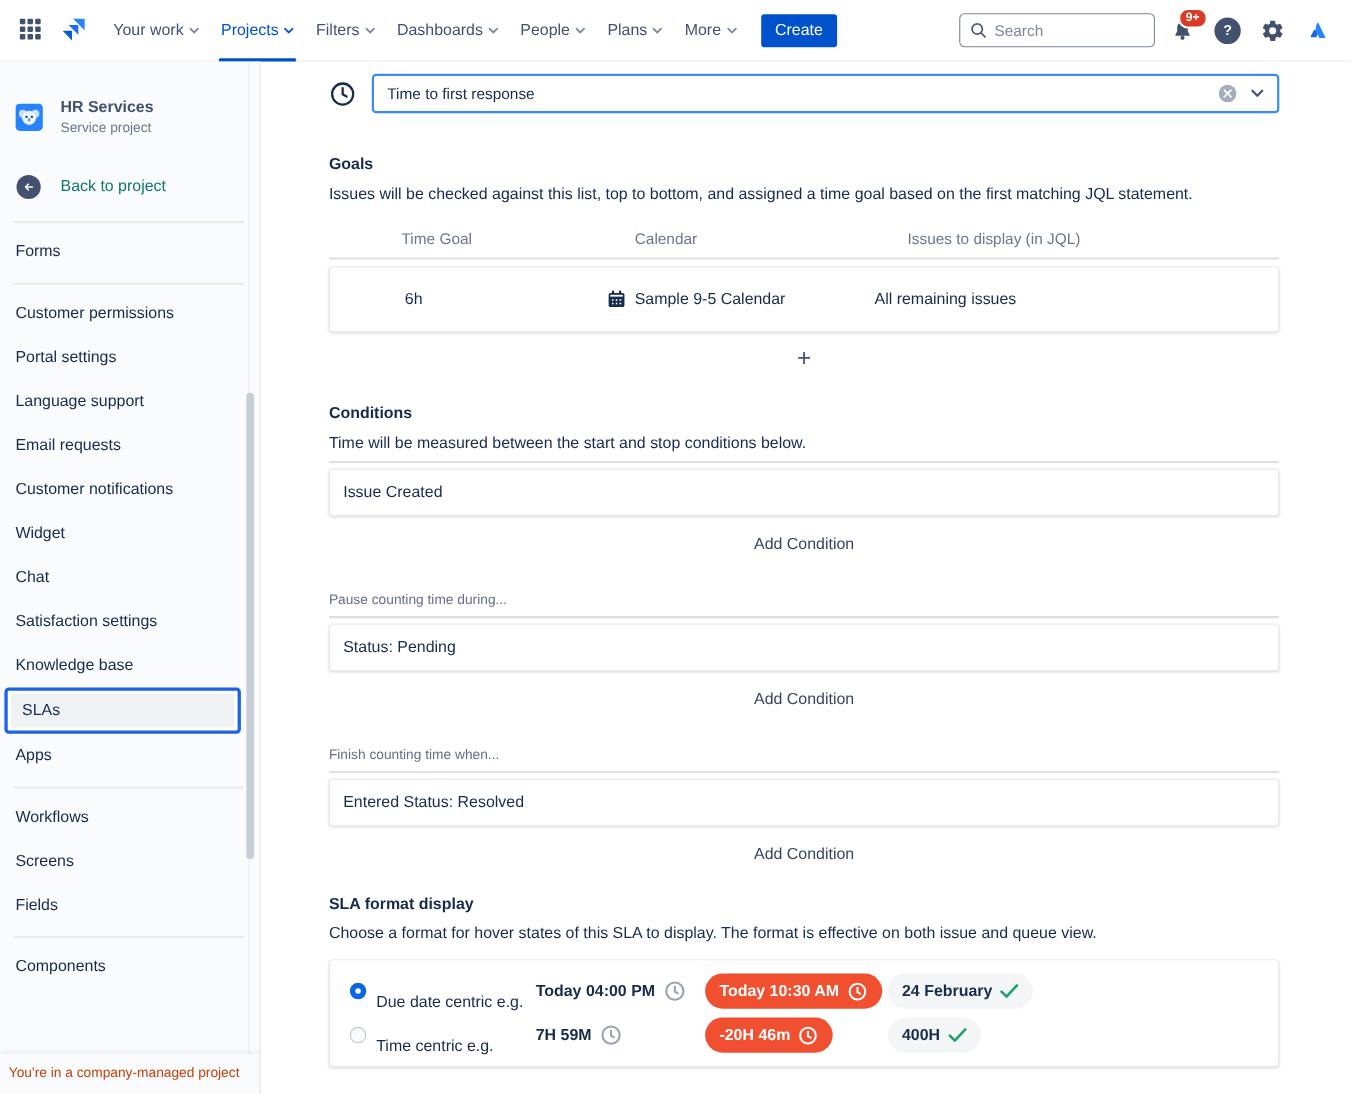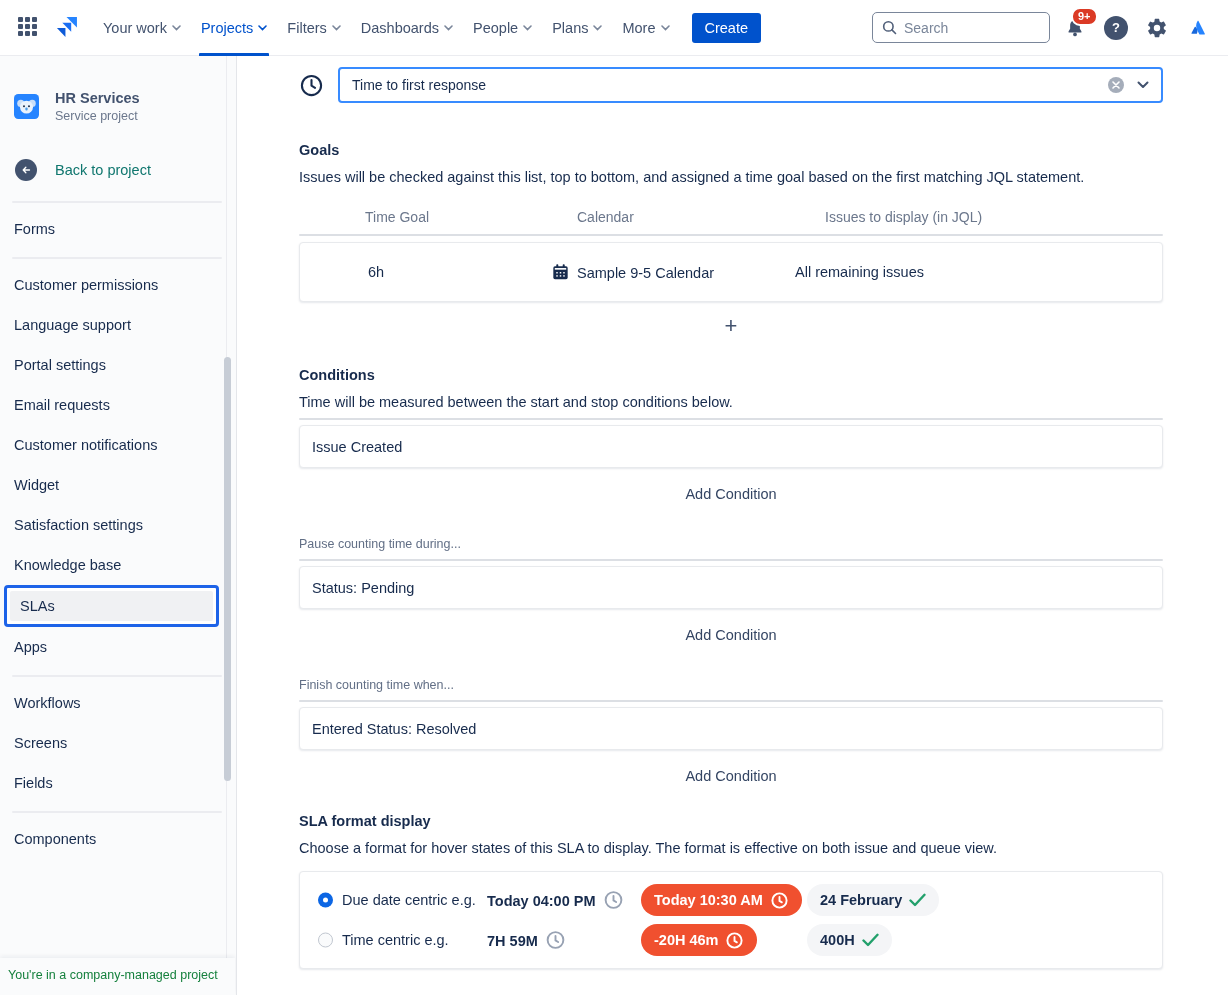--- a/index.html
+++ b/index.html
@@ -53,21 +53,21 @@
   .back-label { font-size:14.5px; color:#0f766e; }
   .side-div { height:2px; background:#EBECF0; margin:20px 14px 0 12px; border-radius:1px; }
   .side-item { height:40px; display:flex; align-items:center; padding-left:14px;
     font-size:14.5px; color:#172B4D; cursor:pointer; }
   .side-list { margin-top:6px; }
   .sel-box { margin:0 17px 0 4px; border:3px solid #1D63E8; border-radius:4px;
     padding:3px; background:#fff; }
   .sel-bg { background:#F0F1F3; border-radius:2px; padding:7px 0 7px 10px;
     font-size:14.5px; color:#172B4D; cursor:pointer; }
   .side-footer { position:absolute; left:0; right:1px; bottom:0; background:#FAFBFC;
-    padding:10px 6px 13px 8px; font-size:12.5px; color:#15803d;
+    padding:10px 6px 13px 8px; font-size:12.5px; color:#c2410c;
     box-shadow:0 -2px 4px rgba(9,30,66,0.06); }
 
   
   .main { flex:1; padding:11px 0 0 62px; }
   .content { width:864px; }
   .namerow { display:flex; align-items:center; gap:14px;text-align:right; }
   .sla-select { flex:1; height:36px; border:2px solid #388BFF; border-radius:4px;
     display:flex; align-items:center; padding:0 12px; background:#fff; cursor:pointer; }
   .sla-select .val { font-size:14px; color:#172B4D; }
   .sla-select .spacer { flex:1; }
@@ -101,21 +101,21 @@
   .mt-conditions { margin-top:30px; }
   .mt-format { margin-top:28px; }
 
   .fmt-card { margin-top:15px; padding:8px 0 8px 18px; }
   .fmt-row { position:relative; height:40px; }
   .fmt-row > * { position:absolute; top:50%; transform:translateY(-50%); }
   .radio { left:0; width:15px; height:15px; border-radius:50%; background:#0C66E4;
     display:flex; align-items:center; justify-content:center; cursor:pointer; }
   .radio .dot { position:static; transform:none; width:5px; height:5px; border-radius:50%; background:#fff; }
   .radio.off { background:#FAFBFC; border:1.5px solid #C1C7D0; }
-  .fmt-label { left:24px; font-size:14.5px; color:#172B4D; }
+  .fmt-label { left:24px; font-size:14.5px; color:#172B4D;margin-top:10px; }
   .fmt-example { left:169px; display:flex; align-items:center; gap:7px;
     font-size:14.5px; font-weight:700; color:#172B4D; }
   .pill { height:32px; border-radius:16px; display:flex; align-items:center; gap:7px;
     padding:0 13px; font-size:14.5px; font-weight:700; }
   .pill-overdue { left:323px; background:#F0502F; color:#fff; }
   .pill-met { left:489px; background:#F4F5F7; color:#172B4D; }
 </style>
 </head>
 <body>
 
@@ -248,25 +248,26 @@
       </span>
       <span class="back-label">Back to project</span>
     </div>
 
     <div class="side-div"></div>
     <div class="side-item" style="margin-top:6px;">Forms</div>
     <div class="side-div" style="margin-top:8px;"></div>
 
     <div class="side-list">
       <div class="side-item">Customer permissions</div>
+      <div class="side-item">Portal settings</div>
       <div class="side-item">Language support</div>
-      <div class="side-item">Portal settings</div>
       <div class="side-item">Email requests</div>
       <div class="side-item">Customer notifications</div>
       <div class="side-item">Widget</div>
+      <div class="side-item">Chat</div>
       <div class="side-item">Satisfaction settings</div>
       <div class="side-item">Knowledge base</div>
       <div class="sel-box">
         <div class="sel-bg">SLAs</div>
       </div>
       <div class="side-item">Apps</div>
     </div>
 
     <div class="side-div" style="margin-top:8px;"></div>
     <div class="side-list">

